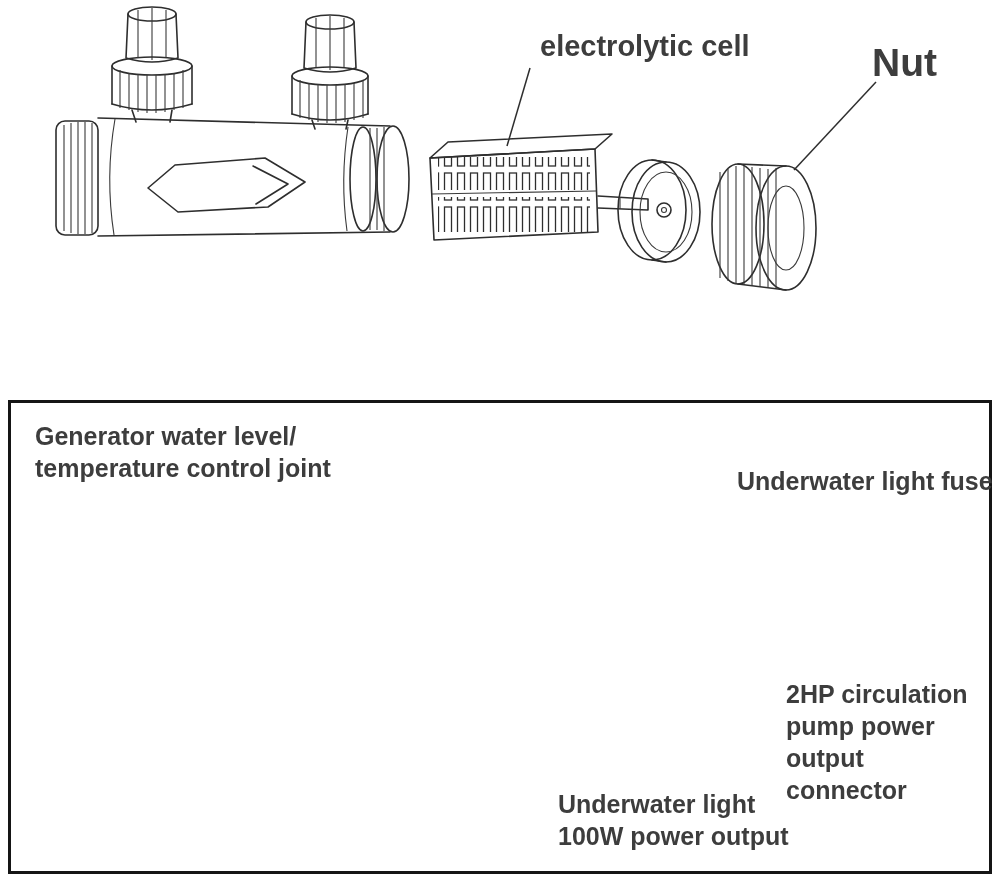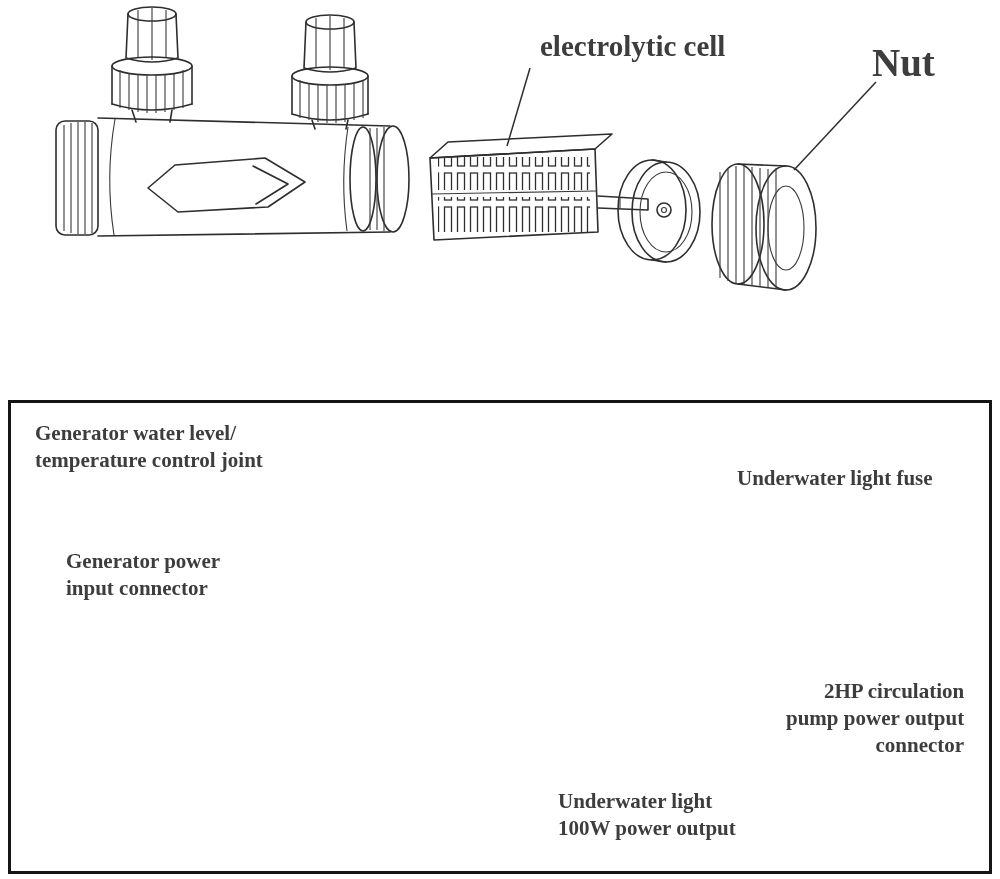--- a/index.html
+++ b/index.html
@@ -1,32 +1,32 @@
 <!DOCTYPE html>
 <html><head>
 <meta charset="utf-8">
 <style>
   html,body{margin:0;padding:0;background:#ffffff;}
   #canvas{
     position:relative;
     width:1000px;height:879px;
     background:#ffffff;
-    font-family:Liberation Serif, serif;
+    font-family:Liberation Sans, sans-serif;
     overflow:hidden;
   }
   svg{position:absolute;left:0;top:0;}
   .label{
     position:absolute;
     font-weight:bold;
     color:#3d3d3d;
     white-space:pre-line;
     line-height:1.28;
   }
   .label-lg{font-size:29px;}
-  .label-md{font-size:21px;}
+  .label-md{font-size:25px;}
   #bottom-panel{
     position:absolute;
     left:8px;top:400px;
     width:978px;height:468px;
     border:3px solid #151515;
     background:#ffffff;
   }
   .stroke{fill:none;stroke:#2e2e2e;stroke-width:1.6;stroke-linejoin:round;stroke-linecap:round;}
   .thin{fill:none;stroke:#3a3a3a;stroke-width:1.1;}
   .leader{fill:none;stroke:#2e2e2e;stroke-width:1.5;}
@@ -171,25 +171,23 @@
   <div class="label label-lg" style="left:540px;top:28px;">electrolytic cell</div>
 
   <div class="label label-lg" style="left:872px;top:38px;font-size:39px;">Nut</div>
 
   <div id="bottom-panel"></div>
 
   <div class="label label-md" style="left:35px;top:420px;">Generator water level/
 temperature control joint</div>
 
 
-  <div class="label label-md" style="left:66px;top:548px;">Generator power
-input connector</div>
 
   <div class="label label-md" style="left:737px;top:465px;">Underwater light fuse</div>
 
-  <div class="label label-md" style="left:786px;top:678px;text-align:right;">2HP circulation
+  <div class="label label-md" style="left:786px;top:678px;">2HP circulation
 pump power output
 connector</div>
 
   <div class="label label-md" style="left:558px;top:788px;">Underwater light
 100W power output</div>
 
 </div>
 
 </body></html>

